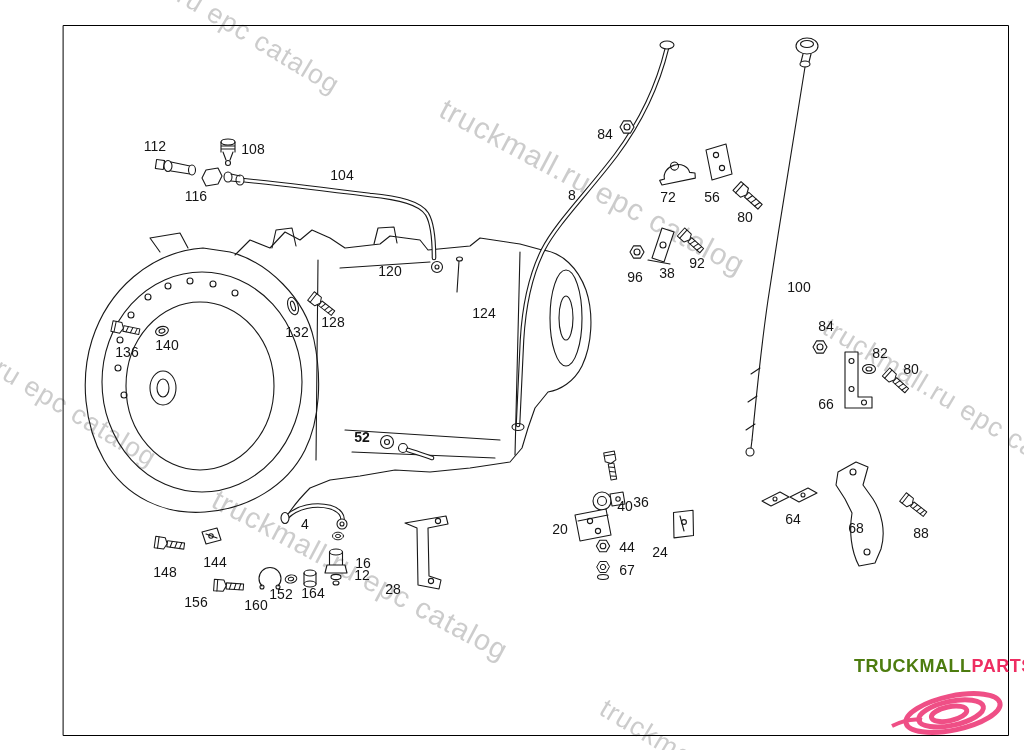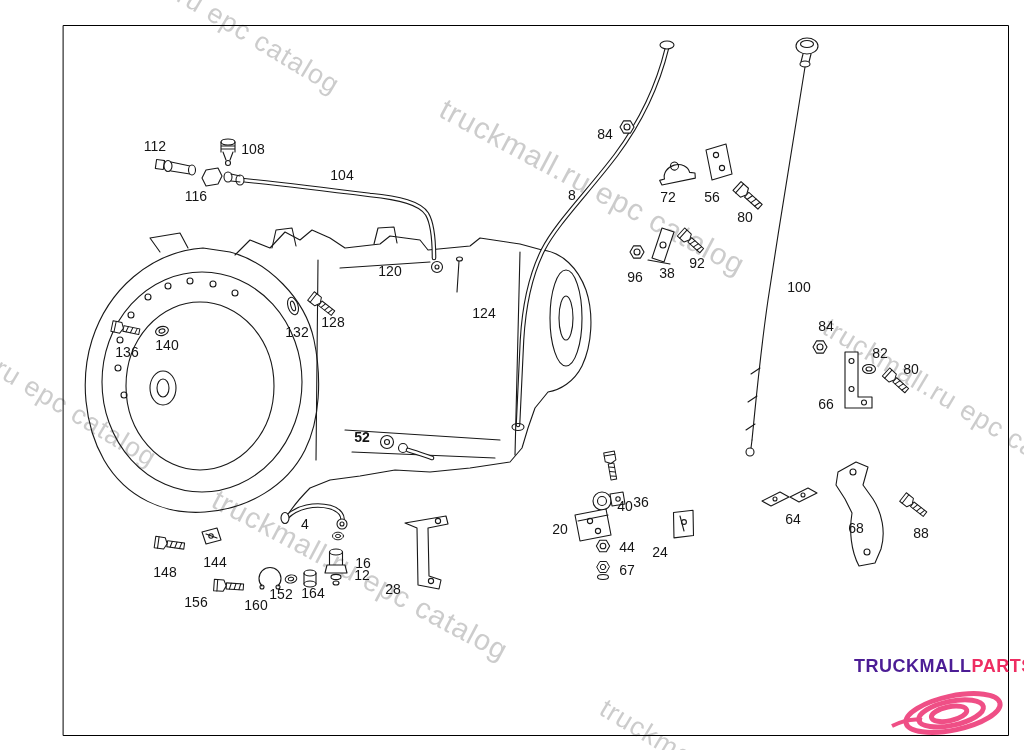--- a/index.html
+++ b/index.html
@@ -306,21 +306,21 @@
       <span class="part-label" style="left: 393px; top: 557px; margin-top: 32px;">28</span>
       <span class="part-label" style="left: 165px; top: 572px;">148</span>
       <span class="part-label" style="left: 215px; top: 562px;">144</span>
       <span class="part-label" style="left: 362px; top: 575px;">12</span>
       <span class="part-label" style="left: 196px; top: 602px;">156</span>
       <span class="part-label" style="left: 256px; top: 605px;">160</span>
       <span class="part-label" style="left: 281px; top: 594px;">152</span>
       <span class="part-label" style="left: 313px; top: 593px;">164</span>
     </div>
 
-  <div class="logo"><span style="color: #4c1d95;">TRUCKMALL</span><span style="color: rgb(238, 45, 98);">PARTS</span></div>
+  <div class="logo"><span style="color: #4d7c0f;">TRUCKMALL</span><span style="color: rgb(238, 45, 98);">PARTS</span></div>
 
   <svg class="swirl" width="130" height="66" viewBox="0 0 130 66" xmlns="http://www.w3.org/2000/svg">
     <g id="swirlg" stroke="#ef4f86" fill="none" stroke-width="5">
       <g transform="rotate(-12 65 33)">
         <ellipse cx="65" cy="33" rx="48" ry="17"></ellipse>
         <ellipse cx="63" cy="33" rx="33" ry="12"></ellipse>
         <ellipse cx="61" cy="33" rx="18" ry="7"></ellipse>
       </g>
       <path d="M 4,46 C 14,41 24,38 34,40" stroke-width="4"></path>
     </g>

